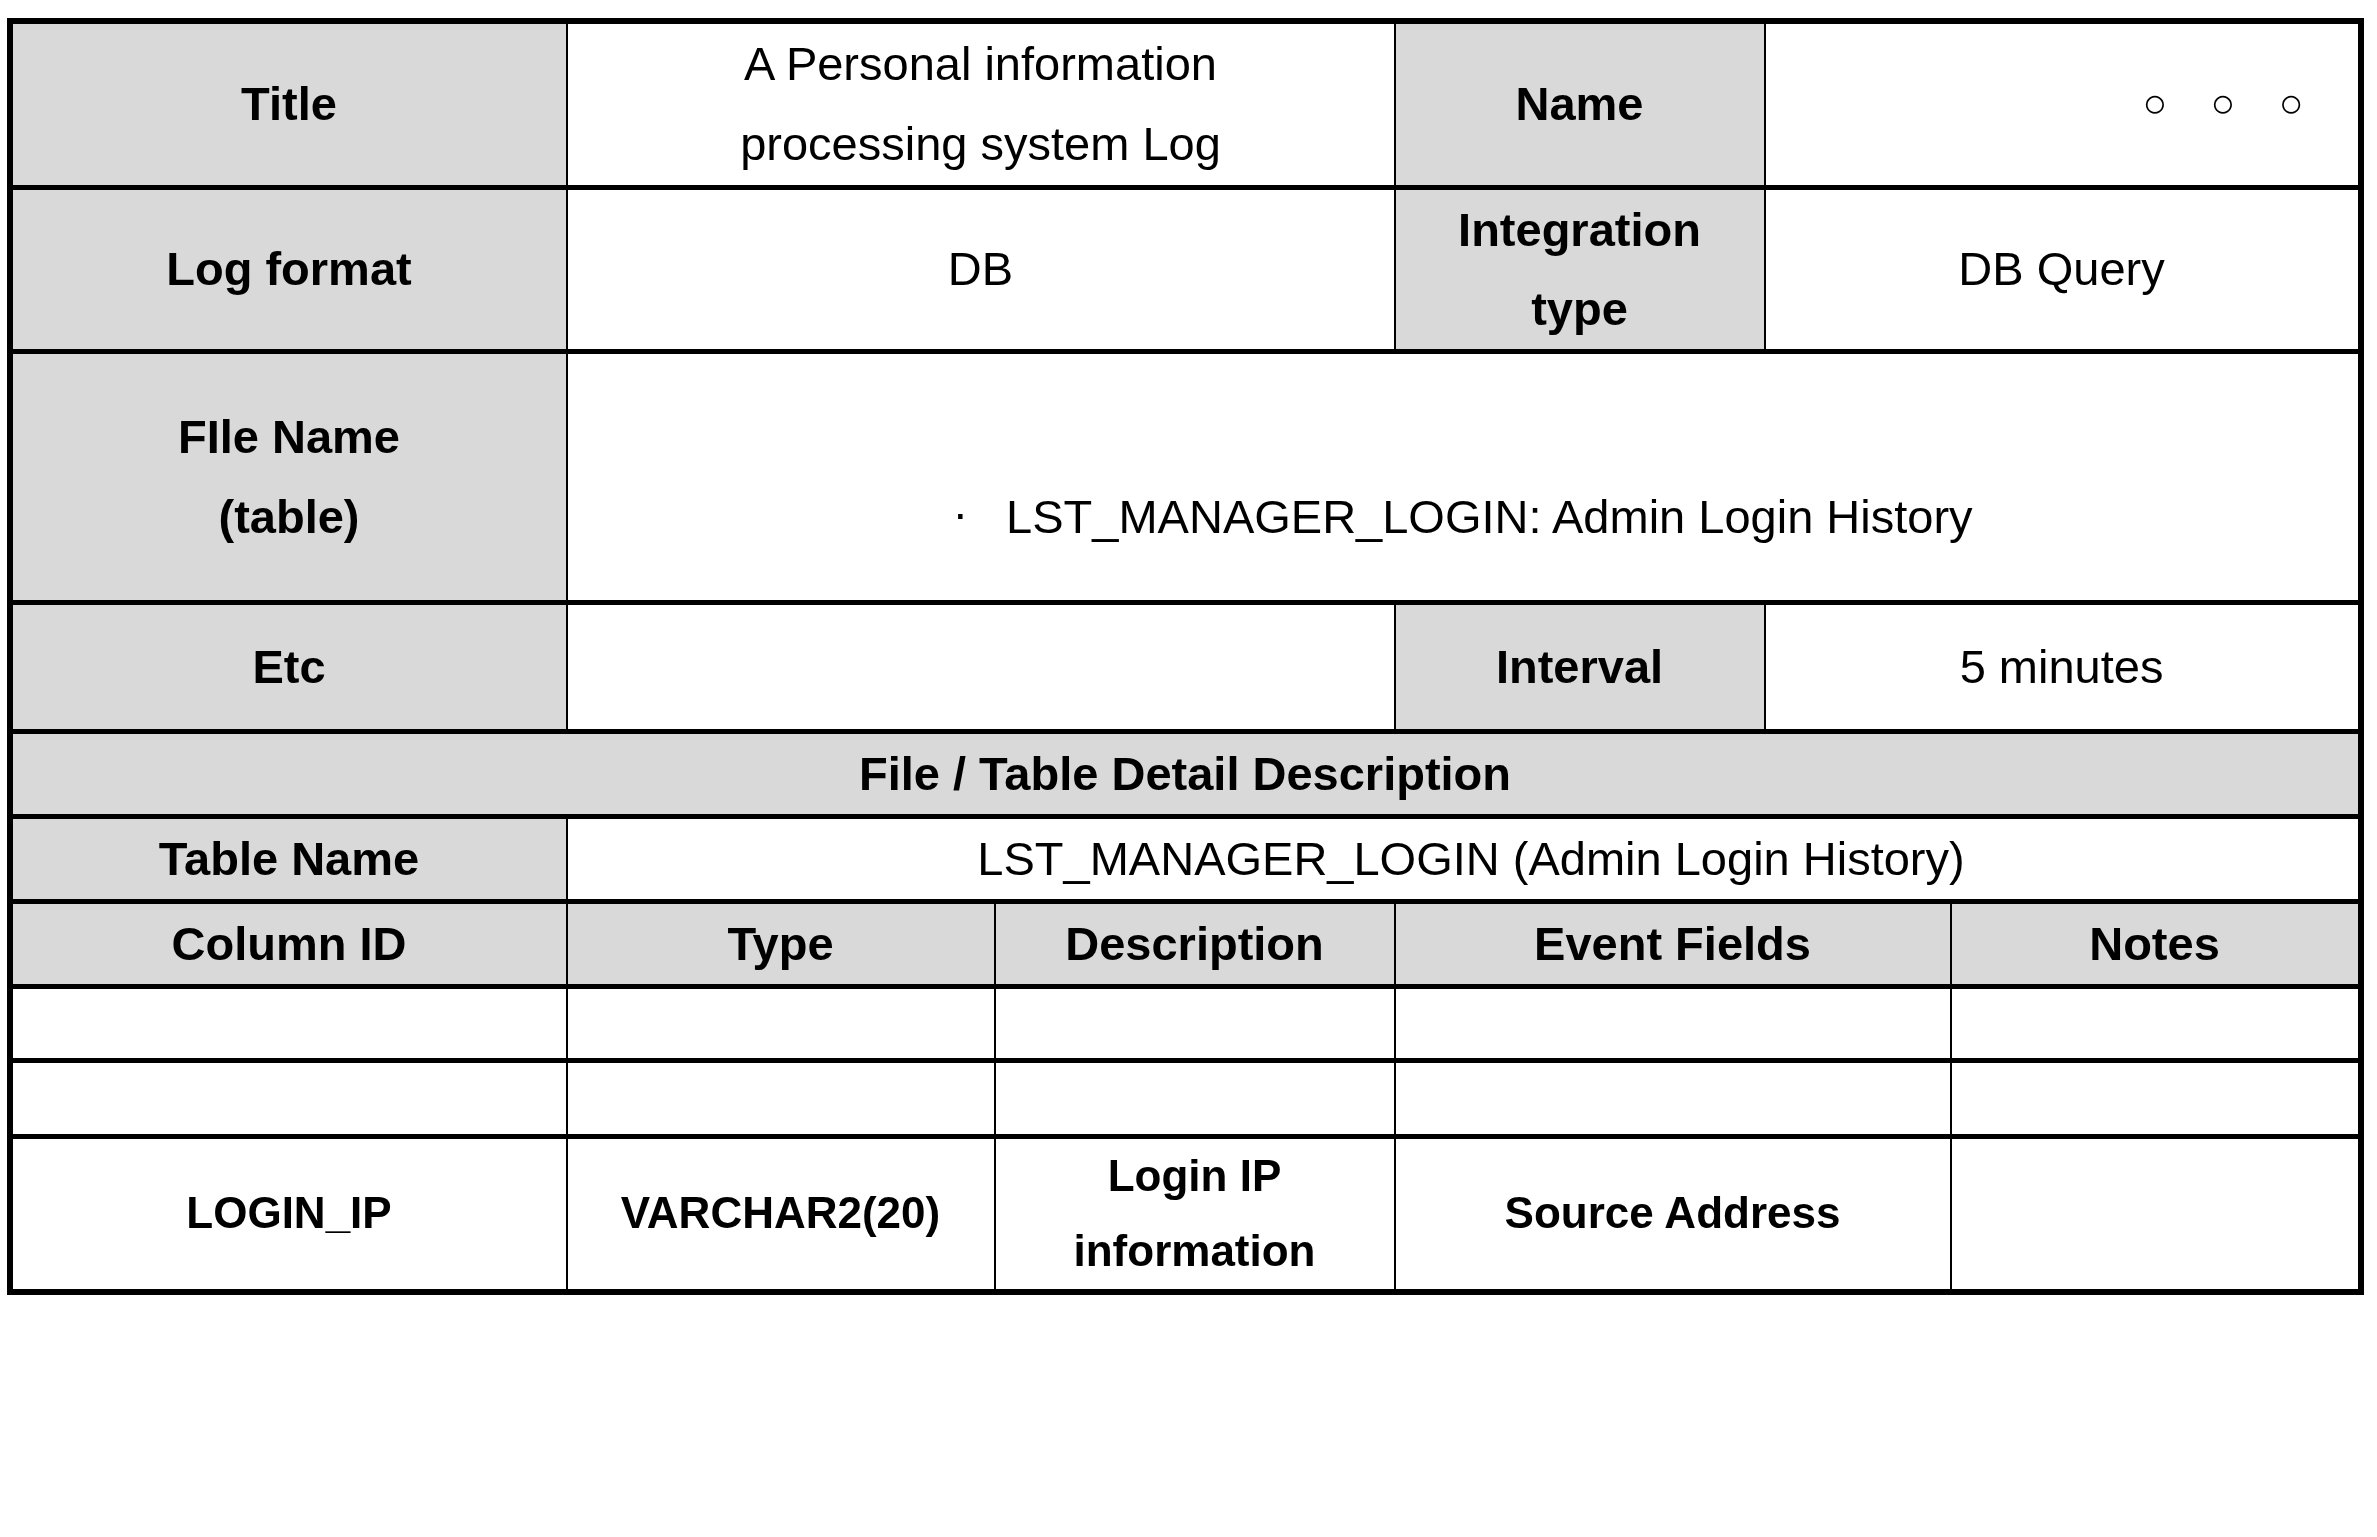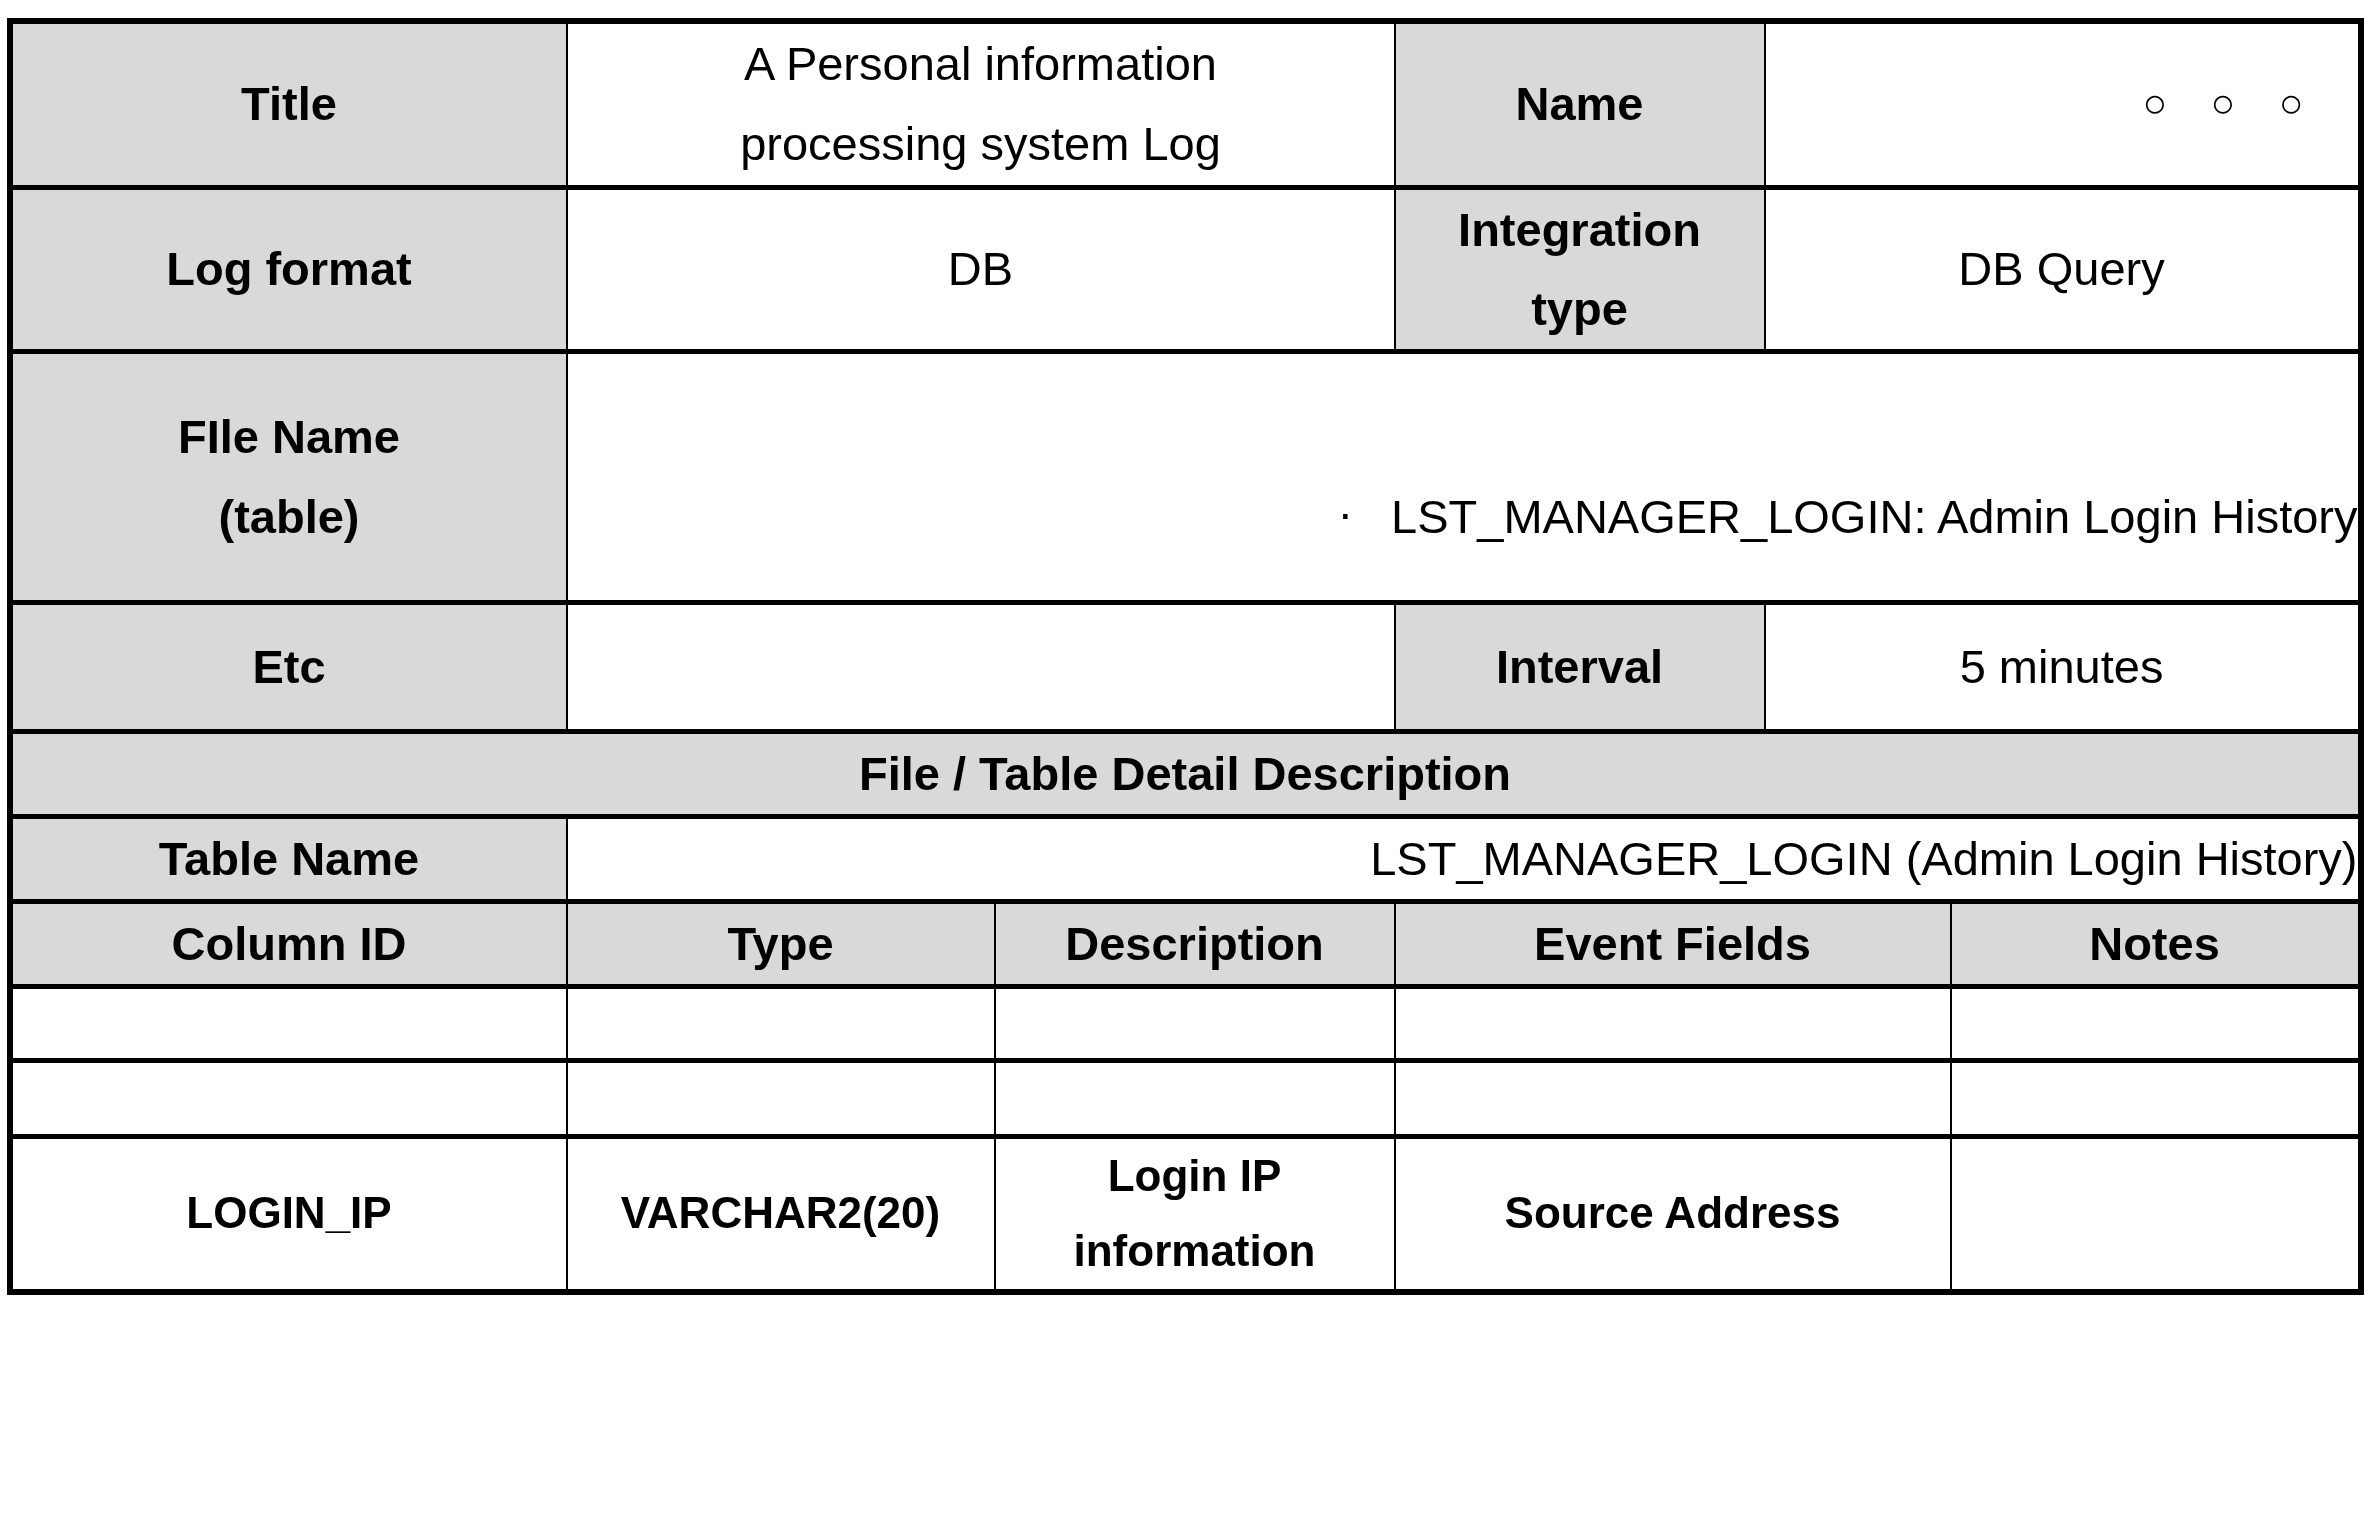--- a/index.html
+++ b/index.html
@@ -42,30 +42,30 @@
   }
   .shade { background: #d9d9d9; font-weight: bold; }
   .b { font-weight: bold; }
   .circles {
     text-align: right;
     padding-right: 38px;
     font-size: 41px;
     letter-spacing: 16px;
   }
   .file-value {
-    text-align: right;
+    text-align: center;
   }
   .file-value .bullet {
     display: inline-block;
     margin-right: 38px;
     font-size: 47px;
     transform: translateY(-4.4px);
   }
   .tn-value {
-    text-align: right;
+    text-align: center;
     padding-left: 17px;
   }
   .detail-data { font-size: 44px; }
 </style>
 </head>
 <body>
 
 <div class="page">
   <table class="spec">
     <colgroup>

